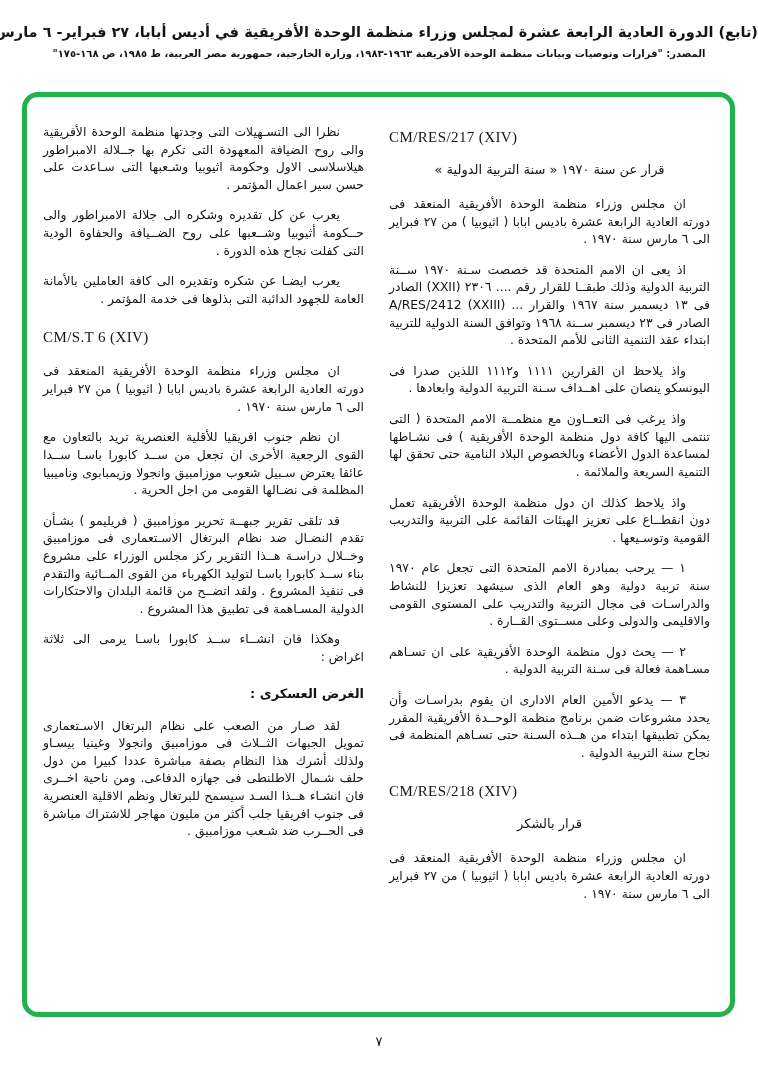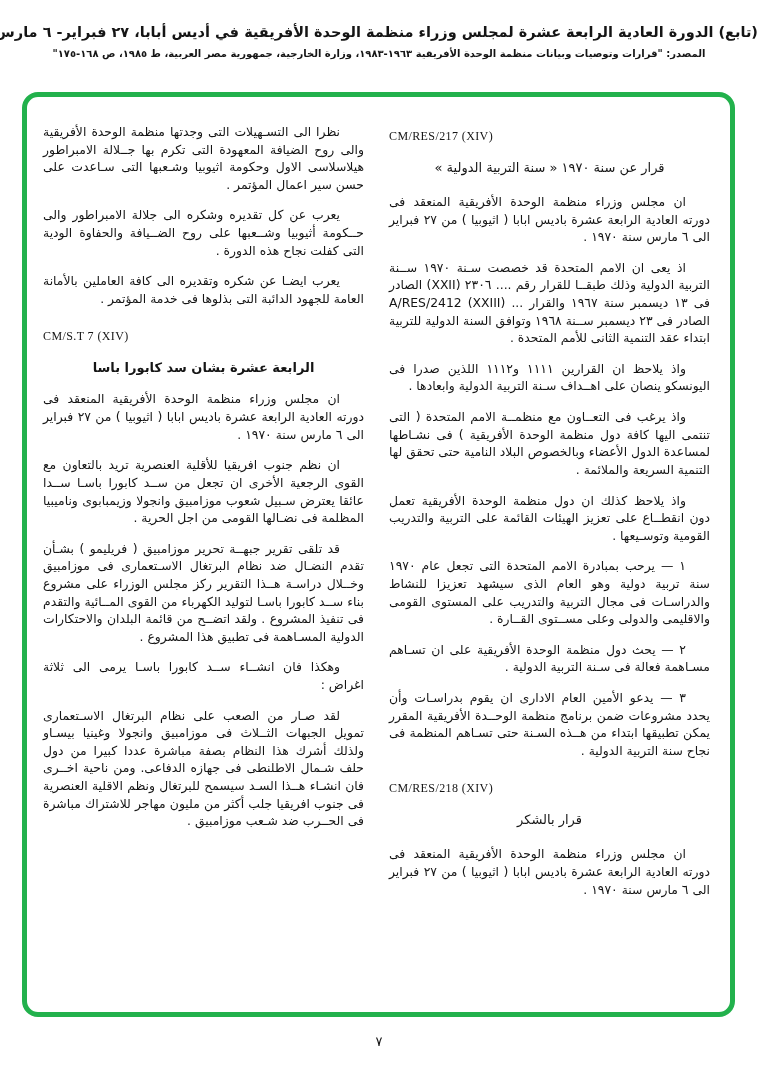--- a/index.html
+++ b/index.html
@@ -39,21 +39,21 @@
   .col{flex:1 1 0;min-width:0;}
   .para{
     direction:rtl;text-align:justify;text-align-last:right;
     font-size:12.4px;line-height:1.42;
     margin:0 0 13px 0;
     text-indent:24px;
   }
   .code{
     direction:ltr;text-align:left;
     font-family:"Liberation Serif","DejaVu Serif",serif;
-    font-size:12px;letter-spacing:.4px;
+    font-size:15px;letter-spacing:.4px;
     margin:6px 0 16px 0;
   }
   .code.mid{margin-top:22px;}
   .res-title{
     direction:rtl;text-align:center;
     font-weight:normal;font-size:13px;
     margin:4px 0 18px 0;
   }
   .decl-title-line{
     direction:rtl;text-align:center;
@@ -94,25 +94,25 @@
       <p class="para">٣ — يدعو الأمين العام الادارى ان يقوم بدراسـات وأن يحدد مشروعات ضمن برنامج منظمة الوحــدة الأفريقية المقرر يمكن تطبيقها ابتداء من هــذه السـنة حتى تسـاهم المنظمة فى نجاح سنة التربية الدولية .</p>
       <div class="code mid">CM/RES/218 (XIV)</div>
       <div class="res-title">قرار بالشكر</div>
       <p class="para">ان مجلس وزراء منظمة الوحدة الأفريقية المنعقد فى دورته العادية الرابعة عشرة باديس ابابا ( اثيوبيا ) من ٢٧ فبراير الى ٦ مارس سنة ١٩٧٠ .</p>
     </div>
 
     <div class="col">
       <p class="para">نظرا الى التسـهيلات التى وجدتها منظمة الوحدة الأفريقية والى روح الضيافة المعهودة التى تكرم بها جــلالة الامبراطور هيلاسلاسى الاول وحكومة اثيوبيا وشـعبها التى سـاعدت على حسن سير اعمال المؤتمر .</p>
       <p class="para">يعرب عن كل تقديره وشكره الى جلالة الامبراطور والى حــكومة أثيوبيا وشــعبها على روح الضــيافة والحفاوة الودية التى كفلت نجاح هذه الدورة .</p>
       <p class="para">يعرب ايضـا عن شكره وتقديره الى كافة العاملين بالأمانة العامة للجهود الدائبة التى بذلوها فى خدمة المؤتمر .</p>
-      <div class="code mid">CM/S.T 7 (XIV)</div>
-      <div class="decl-title-line">الرابعة عشرة بشان سد كابورا باسا</div>
+      <div class="code mid">CM/S.T 6 (XIV)</div>
       <p class="para">ان مجلس وزراء منظمة الوحدة الأفريقية المنعقد فى دورته العادية الرابعة عشرة باديس ابابا ( اثيوبيا ) من ٢٧ فبراير الى ٦ مارس سنة ١٩٧٠ .</p>
       <p class="para">ان نظم جنوب افريقيا للأقلية العنصرية تريد بالتعاون مع القوى الرجعية الأخرى ان تجعل من ســد كابورا باسـا ســدا عائقا يعترض سـبيل شعوب موزامبيق وانجولا وزيمبابوى وناميبيا المظلمة فى نضـالها القومى من اجل الحرية .</p>
       <p class="para">قد تلقى تقرير جبهــة تحرير موزامبيق ( فريليمو ) بشـأن تقدم النضـال ضد نظام البرتغال الاسـتعمارى فى موزامبيق وخــلال دراسـة هــذا التقرير ركز مجلس الوزراء على مشروع بناء ســد كابورا باسـا لتوليد الكهرباء من القوى المــائية والتقدم فى تنفيذ المشروع . ولقد اتضــح من قائمة البلدان والاحتكارات الدولية المسـاهمة فى تطبيق هذا المشروع .</p>
       <p class="para">وهكذا فان انشــاء ســد كابورا باسـا يرمى الى ثلاثة اغراض :</p>
+      <div class="section-heading">الغرض العسكرى :</div>
       <p class="para">لقد صـار من الصعب على نظام البرتغال الاسـتعمارى تمويل الجبهات الثــلاث فى موزامبيق وانجولا وغينيا بيسـاو ولذلك أشرك هذا النظام بصفة مباشرة عددا كبيرا من دول حلف شـمال الاطلنطى فى جهازه الدفاعى. ومن ناحية اخــرى فان انشـاء هــذا السـد سيسمح للبرتغال ونظم الاقلية العنصرية فى جنوب افريقيا جلب أكثر من مليون مهاجر للاشتراك مباشرة فى الحــرب ضد شـعب موزامبيق .</p>
     </div>
 
   </div>
 </div>
 
 <div class="page-number">٧</div>
 
 </body></html>

